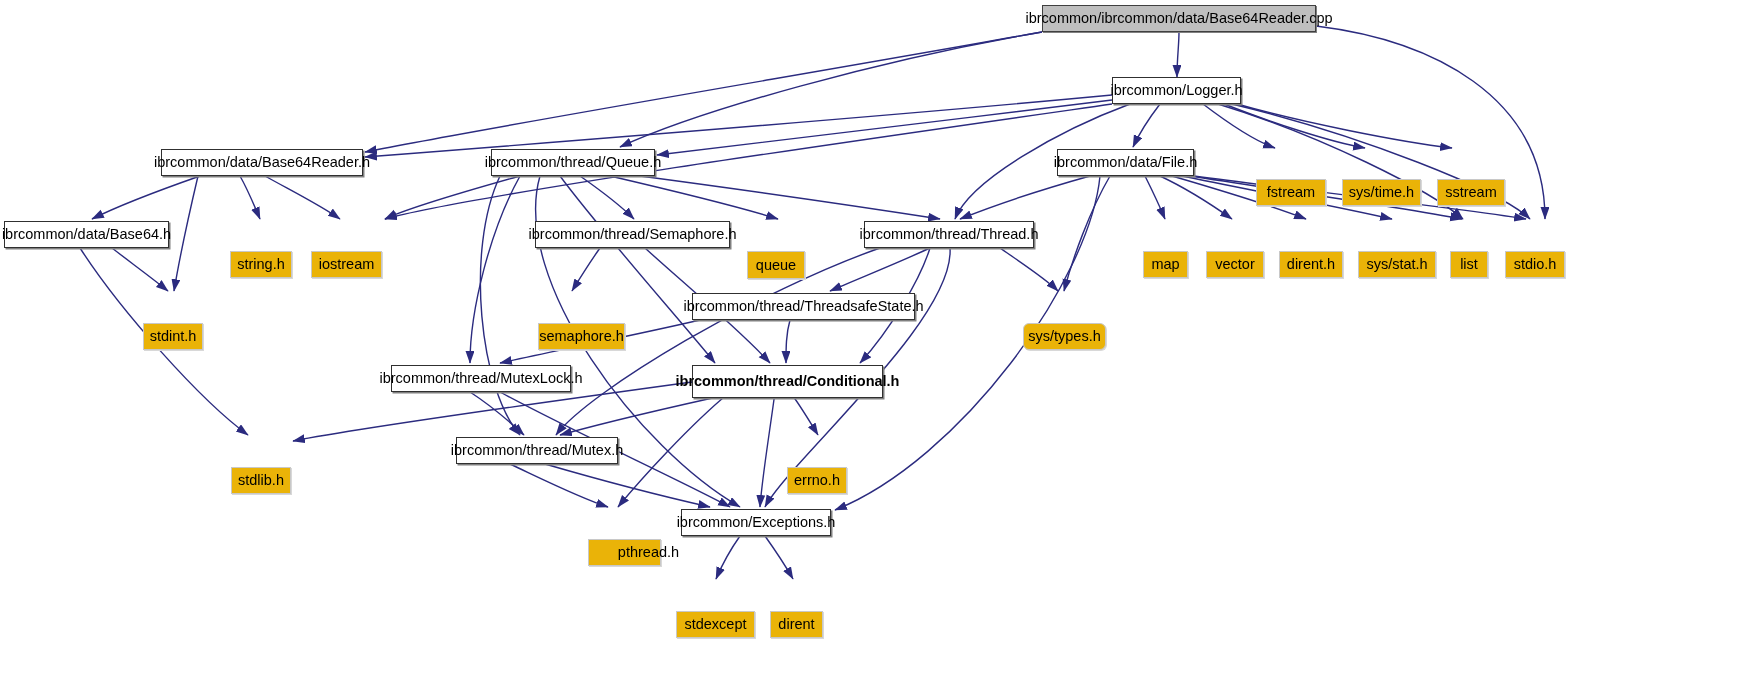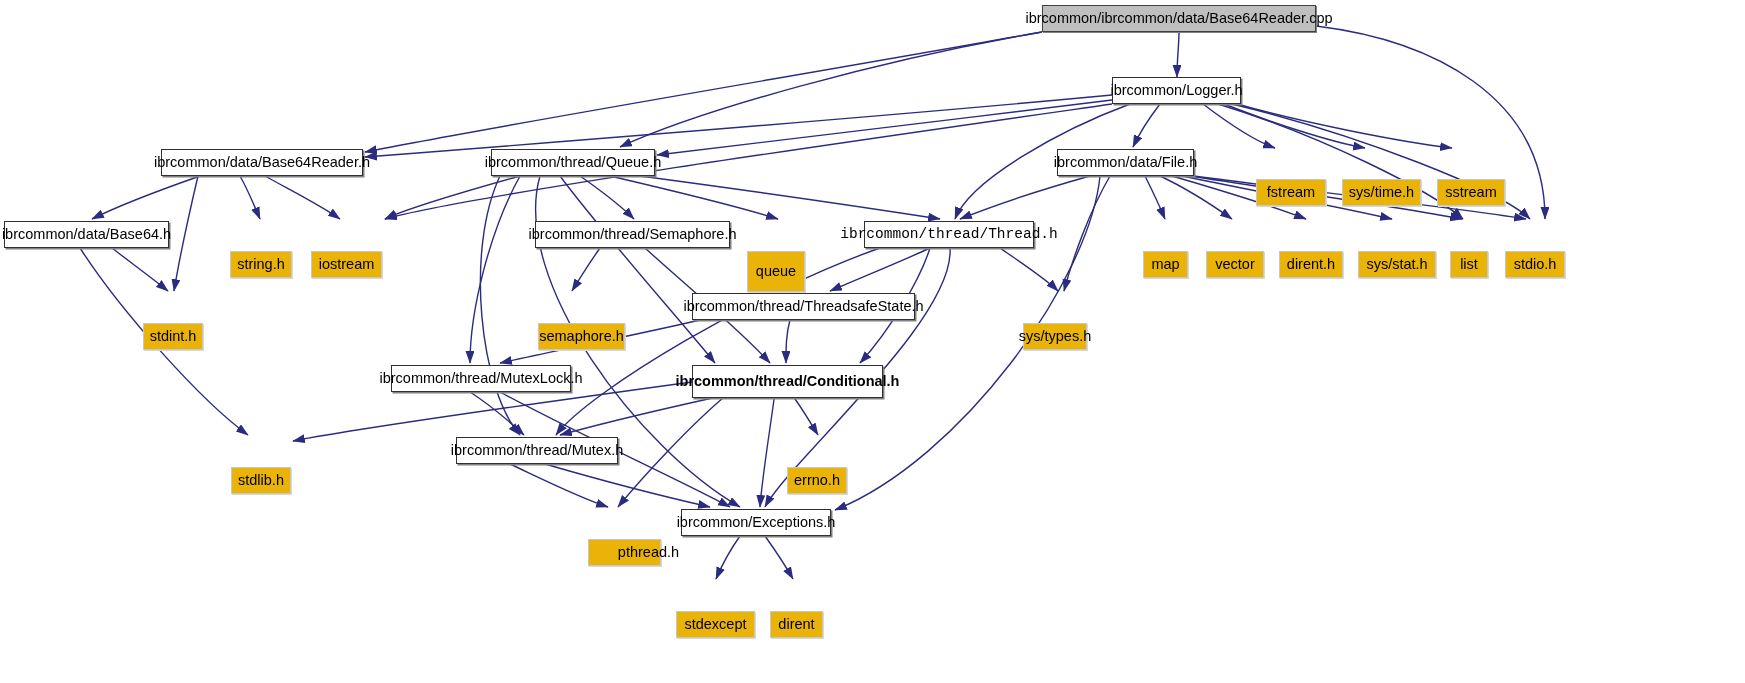--- a/index.html
+++ b/index.html
@@ -113,32 +113,32 @@
       <div class="node hdr" style="left: 161px; top: 149px; width: 202px; height: 27px;">ibrcommon/data/Base64Reader.h</div>
       <div class="node hdr" style="left: 491px; top: 149px; width: 164px; height: 27px;">ibrcommon/thread/Queue.h</div>
       <div class="node hdr" style="left: 1057px; top: 149px; width: 137px; height: 27px;">ibrcommon/data/File.h</div>
       <div class="node sys" style="left: 1256px; top: 149px; width: 70px; height: 27px;">fstream</div>
       <div class="node sys" style="left: 1342px; top: 149px; width: 79px; height: 27px;">sys/time.h</div>
       <div class="node sys" style="left: 1437px; top: 149px; width: 68px; height: 27px;">sstream</div>
       <div class="node hdr" style="left: 4px; top: 221px; width: 165px; height: 27px;">ibrcommon/data/Base64.h</div>
       <div class="node sys" style="left: 230px; top: 221px; width: 62px; height: 27px;">string.h</div>
       <div class="node sys" style="left: 311px; top: 221px; width: 71px; height: 27px;">iostream</div>
       <div class="node hdr" style="left: 535px; top: 221px; width: 195px; height: 27px;">ibrcommon/thread/Semaphore.h</div>
-      <div class="node sys" style="left: 747px; top: 221px; width: 58px; height: 41px;">queue</div>
-      <div class="node hdr" style="left: 864px; top: 221px; width: 170px; height: 27px; font-family: Liberation Mono, monospace;">ibrcommon/thread/Thread.h</div>
+      <div class="node sys" style="left: 747px; top: 221px; width: 58px; height: 28px;">queue</div>
+      <div class="node hdr" style="left: 864px; top: 221px; width: 170px; height: 27px;">ibrcommon/thread/Thread.h</div>
       <div class="node sys" style="left: 1143px; top: 221px; width: 45px; height: 27px;">map</div>
       <div class="node sys" style="left: 1206px; top: 221px; width: 58px; height: 27px;">vector</div>
       <div class="node sys" style="left: 1279px; top: 221px; width: 64px; height: 27px;">dirent.h</div>
       <div class="node sys" style="left: 1358px; top: 221px; width: 78px; height: 27px;">sys/stat.h</div>
       <div class="node sys" style="left: 1450px; top: 221px; width: 38px; height: 27px;">list</div>
       <div class="node sys" style="left: 1505px; top: 221px; width: 60px; height: 27px;">stdio.h</div>
       <div class="node sys" style="left: 143px; top: 293px; width: 60px; height: 27px;">stdint.h</div>
       <div class="node sys" style="left: 538px; top: 293px; width: 87px; height: 27px;">semaphore.h</div>
       <div class="node hdr" style="left: 692px; top: 293px; width: 223px; height: 27px;">ibrcommon/thread/ThreadsafeState.h</div>
-      <div class="node sys" style="left: 1023px; top: 293px; width: 64px; height: 27px;">sys/types.h</div>
+      <div class="node sys" style="left: 1023px; top: 293px; width: 83px; height: 27px; border-radius: 6px;">sys/types.h</div>
       <div class="node hdr" style="left: 391px; top: 365px; width: 180px; height: 27px;">ibrcommon/thread/MutexLock.h</div>
       <div class="node hdr" style="left: 692px; top: 365px; width: 191px; height: 33px; font-weight: bold;">ibrcommon/thread/Conditional.h</div>
       <div class="node sys" style="left: 231px; top: 437px; width: 60px; height: 27px;">stdlib.h</div>
       <div class="node hdr" style="left: 456px; top: 437px; width: 162px; height: 27px;">ibrcommon/thread/Mutex.h</div>
       <div class="node sys" style="left: 787px; top: 437px; width: 60px; height: 27px;">errno.h</div>
       <div class="node sys" style="left: 588px; top: 509px; width: 73px; height: 27px; padding-left: 48px;">pthread.h</div>
       <div class="node hdr" style="left: 681px; top: 509px; width: 150px; height: 27px;">ibrcommon/Exceptions.h</div>
       <div class="node sys" style="left: 676px; top: 581px; width: 79px; height: 27px;">stdexcept</div>
       <div class="node sys" style="left: 770px; top: 581px; width: 53px; height: 27px;">dirent</div>
     </div>

